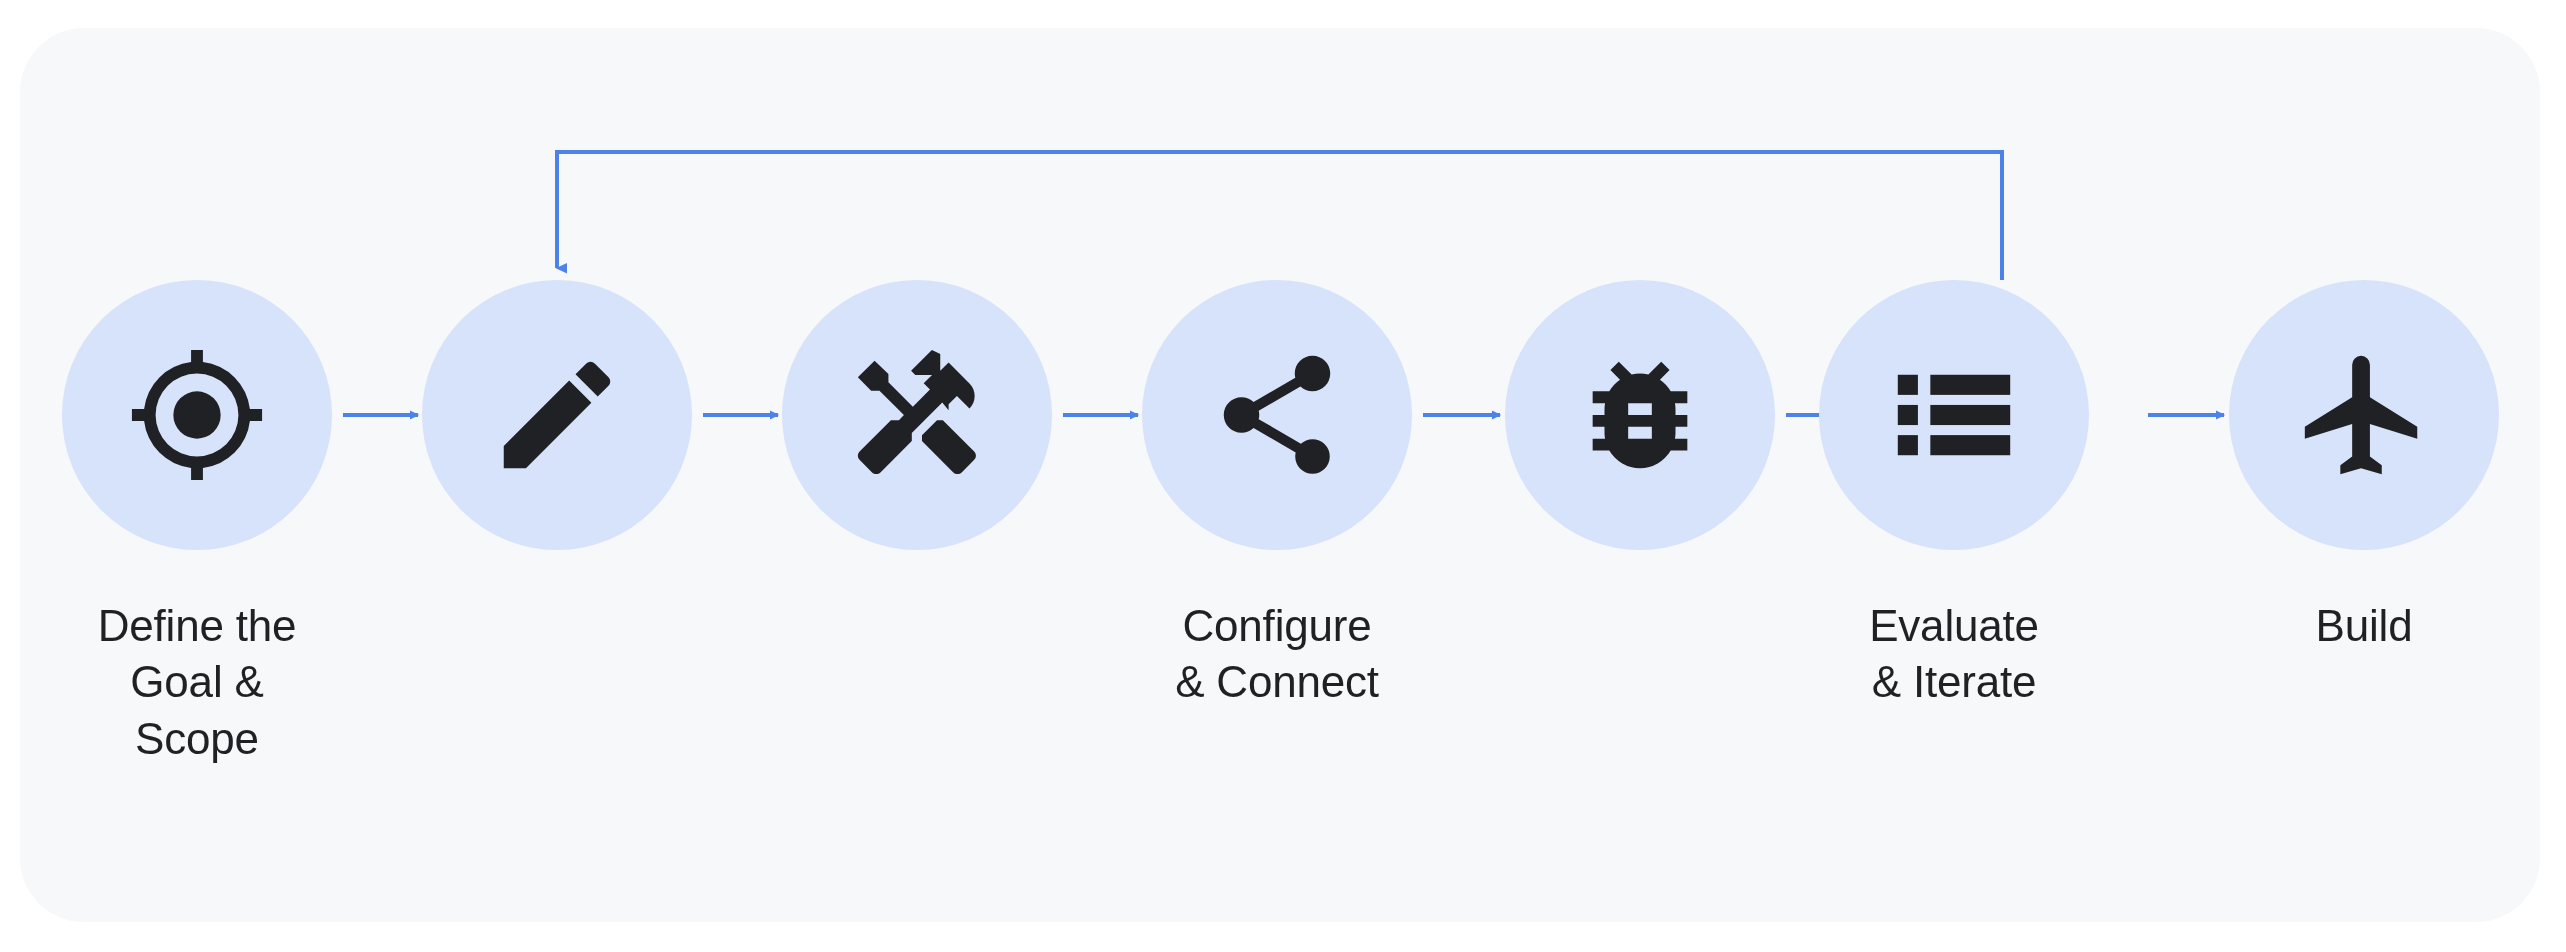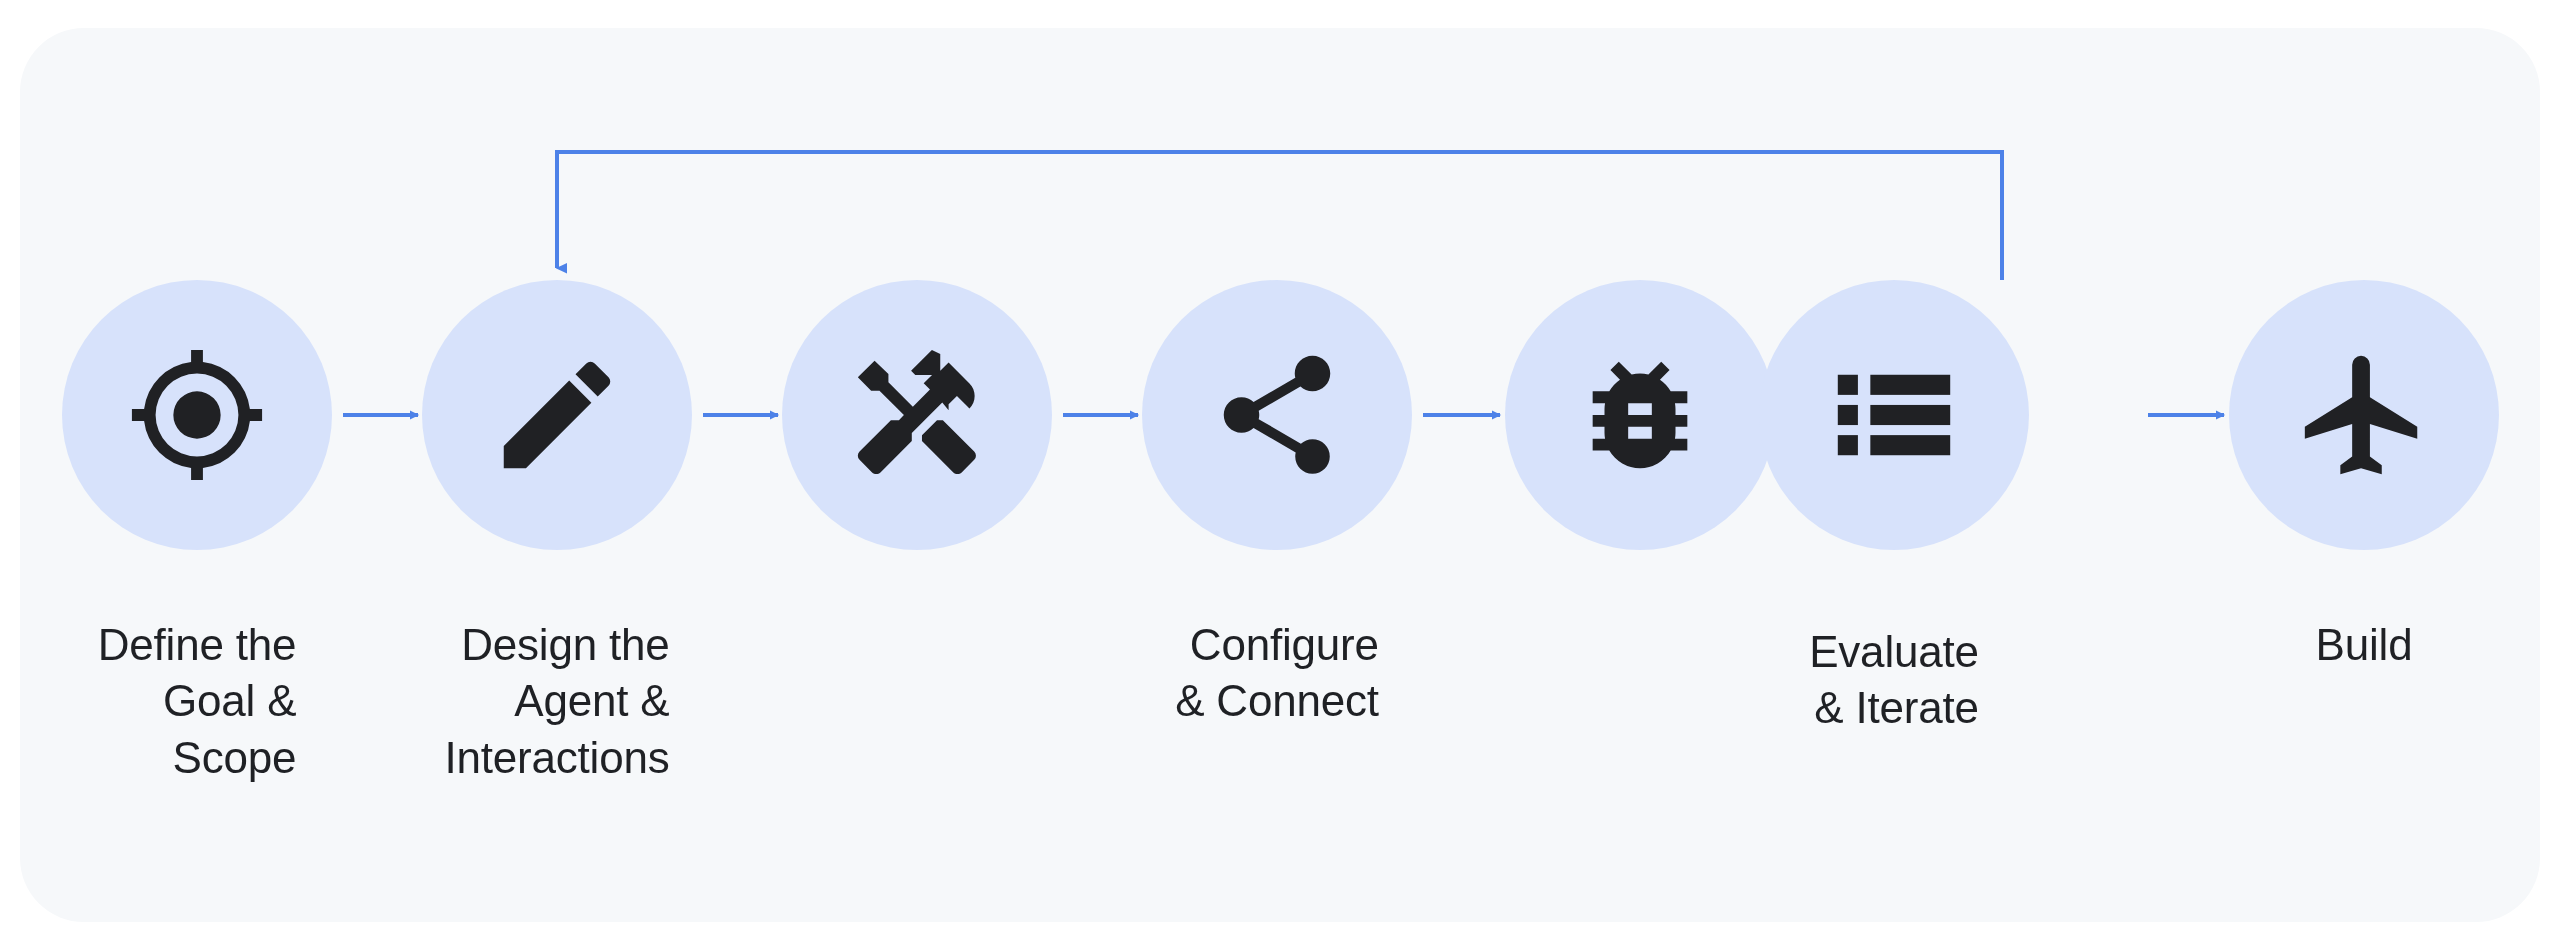--- a/index.html
+++ b/index.html
@@ -59,22 +59,22 @@
     display: block;
   }
   .step-circle svg path,
   .step-circle svg rect,
   .step-circle svg circle,
   .step-circle svg polygon {
     fill: #202124;
   }
 
   .step-label {
-    margin-top: 67px;
-    text-align: right;
+    margin-top: 48px;
+    text-align: center;
     font-size: 44px;
     line-height: 1.28;
     color: #1f2125;
     font-family: "Liberation Sans", sans-serif;
     white-space: pre-line;
     letter-spacing: -0.2px;
   }
 
   
   #arrows {
@@ -140,23 +140,20 @@
 Goal &amp;
 Scope</div>
     </div>
 
     <div class="step" style="left:557px;">
       <div class="step-circle">
         <svg viewBox="0 0 24 24">
           <path d="M3 17.25V21h3.75L17.81 9.94l-3.75-3.75L3 17.25zM20.71 7.04a1 1 0 0 0 0-1.41l-2.34-2.34a1 1 0 0 0-1.41 0l-1.83 1.83 3.75 3.75 1.83-1.83z"></path>
         </svg>
       </div>
-      <div class="step-label">Design the
-Agent &amp;
-Interactions</div>
     </div>
 
     <div class="step" style="left:917px;">
       <div class="step-circle">
         <svg viewBox="0 0 24 24">
           <path d="M21.67 18.17l-5.3-5.3h-.99l-2.54 2.54v.99l5.3 5.3c.39.39 1.02.39 1.41 0l2.12-2.12a.996.996 0 0 0 0-1.41z"></path>
           <path d="M17.34 10.19l1.41-1.41 2.12 2.12c1.17-1.17 1.17-3.07 0-4.24l-3.53-3.53-1.41 1.41V1.71L14.52 1 11 4.52l.71.71h2.83l-1.41 1.41 1.06 1.06-2.89 2.89-4.13-4.13V5.06L4.83 2.81 2 5.64l2.25 2.25h1.41l4.13 4.13-.85.85H7.59l-5.3 5.3a.996.996 0 0 0 0 1.41l2.12 2.12c.39.39 1.02.39 1.41 0l5.3-5.3v-1.36l5.15-5.15 1.07 1.3z"></path>
         </svg>
       </div>
     </div>
@@ -172,21 +169,21 @@
     </div>
 
     <div class="step" style="left:1640px;">
       <div class="step-circle">
         <svg viewBox="0 0 24 24">
           <path d="M20 8h-2.81a5.985 5.985 0 0 0-1.82-1.96L17 4.41 15.59 3l-2.17 2.17a6.002 6.002 0 0 0-2.83 0L8.41 3 7 4.41l1.62 1.63A5.985 5.985 0 0 0 6.81 8H4v2h2.09c-.05.33-.09.66-.09 1v1H4v2h2v1c0 .34.04.67.09 1H4v2h2.81a6 6 0 0 0 10.38 0H20v-2h-2.09c.05-.33.09-.66.09-1v-1h2v-2h-2v-1c0-.34-.04-.67-.09-1H20V8zm-6 8h-4v-2h4v2zm0-4h-4v-2h4v2z"></path>
         </svg>
       </div>
     </div>
 
-    <div class="step" style="left:1894px;gap:7px;">
+    <div class="step" style="left:1954px;">
       <div class="step-circle">
         <svg viewBox="0 0 24 24">
           <rect x="2.5" y="5.2" width="3.4" height="3.4"></rect>
           <rect x="2.5" y="10.3" width="3.4" height="3.4"></rect>
           <rect x="2.5" y="15.4" width="3.4" height="3.4"></rect>
           <rect x="8" y="5.2" width="13.5" height="3.4"></rect>
           <rect x="8" y="10.3" width="13.5" height="3.4"></rect>
           <rect x="8" y="15.4" width="13.5" height="3.4"></rect>
         </svg>
       </div>

